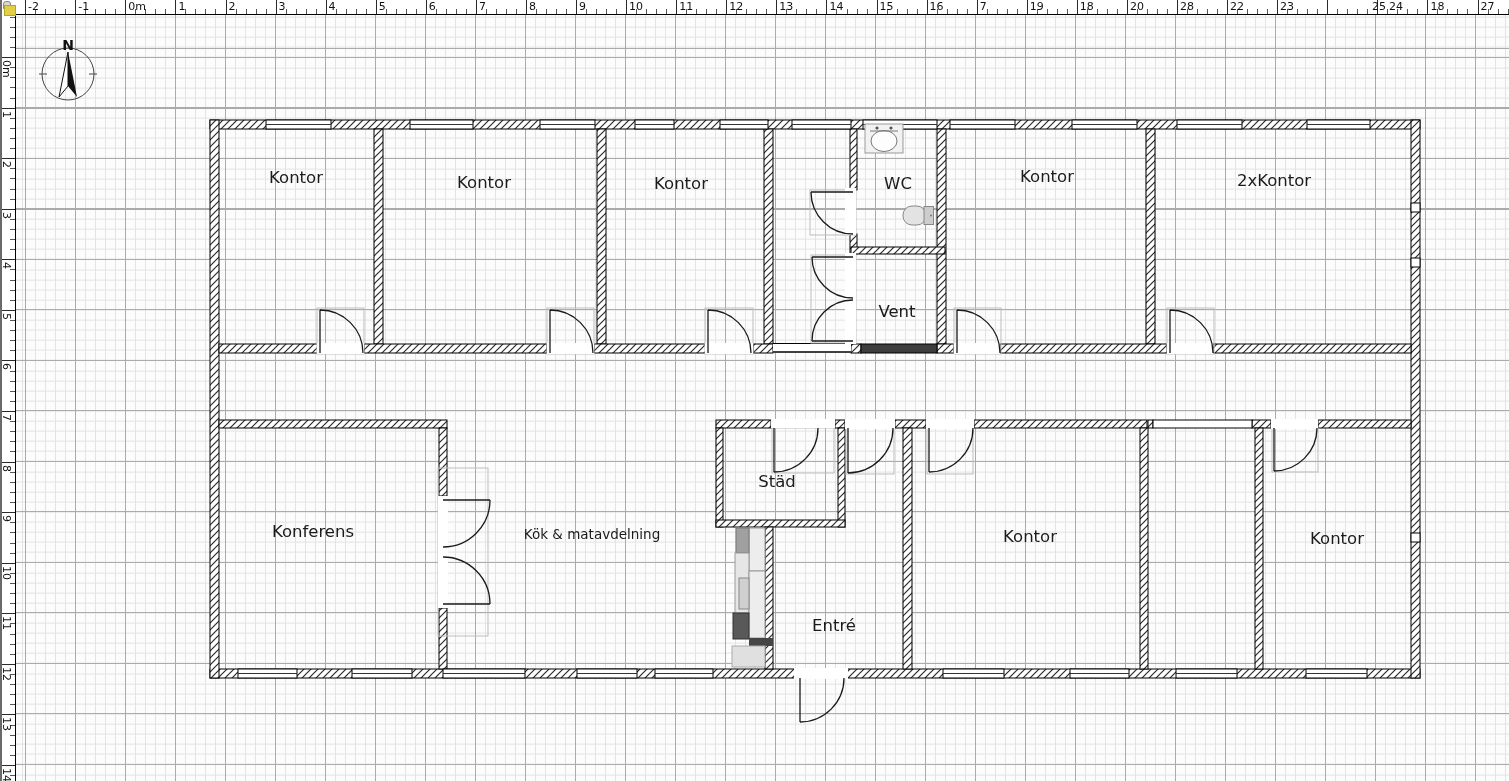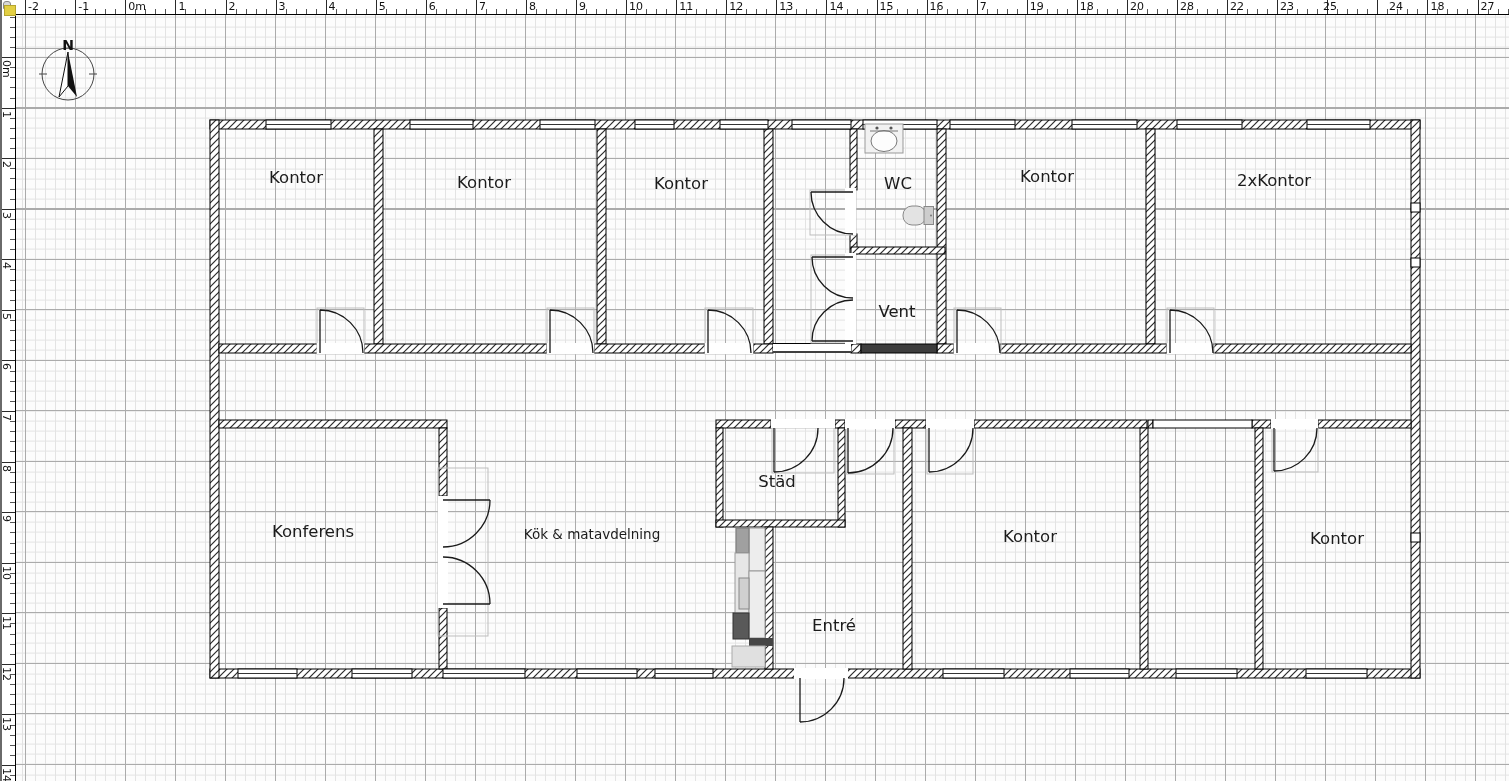--- a/index.html
+++ b/index.html
@@ -480,21 +480,21 @@
       <div class="rt-label" style="left: 1113.9px;">20</div>
       <div class="rt-line" style="left: 1161px;"></div>
       <div class="rt-label" style="left: 1164px;">28</div>
       <div class="rt-line" style="left: 1211.1px;"></div>
       <div class="rt-label" style="left: 1214.1px;">22</div>
       <div class="rt-line" style="left: 1261.1px;"></div>
       <div class="rt-label" style="left: 1264.1px;">23</div>
       <div class="rt-line" style="left: 1311.2px;"></div>
       <div class="rt-label" style="left: 1373px;">24</div>
       <div class="rt-line" style="left: 1361.3px;"></div>
-      <div class="rt-label" style="left: 1307px;">25</div>
+      <div class="rt-label" style="left: 1356px;">25</div>
       <div class="rt-line" style="left: 1411.4px;"></div>
       <div class="rt-label" style="left: 1414.4px;">18</div>
       <div class="rt-line" style="left: 1461.5px;"></div>
       <div class="rt-label" style="left: 1464.5px;">27</div>
     </div>
   <div id="ruler-left">
       <div class="rl-tick" style="top: 1.5px;"></div>
       <div class="rl-tick" style="top: 11.7px;"></div>
       <div class="rl-tick" style="top: 21.8px;"></div>
       <div class="rl-tick" style="top: 31.9px;"></div>

